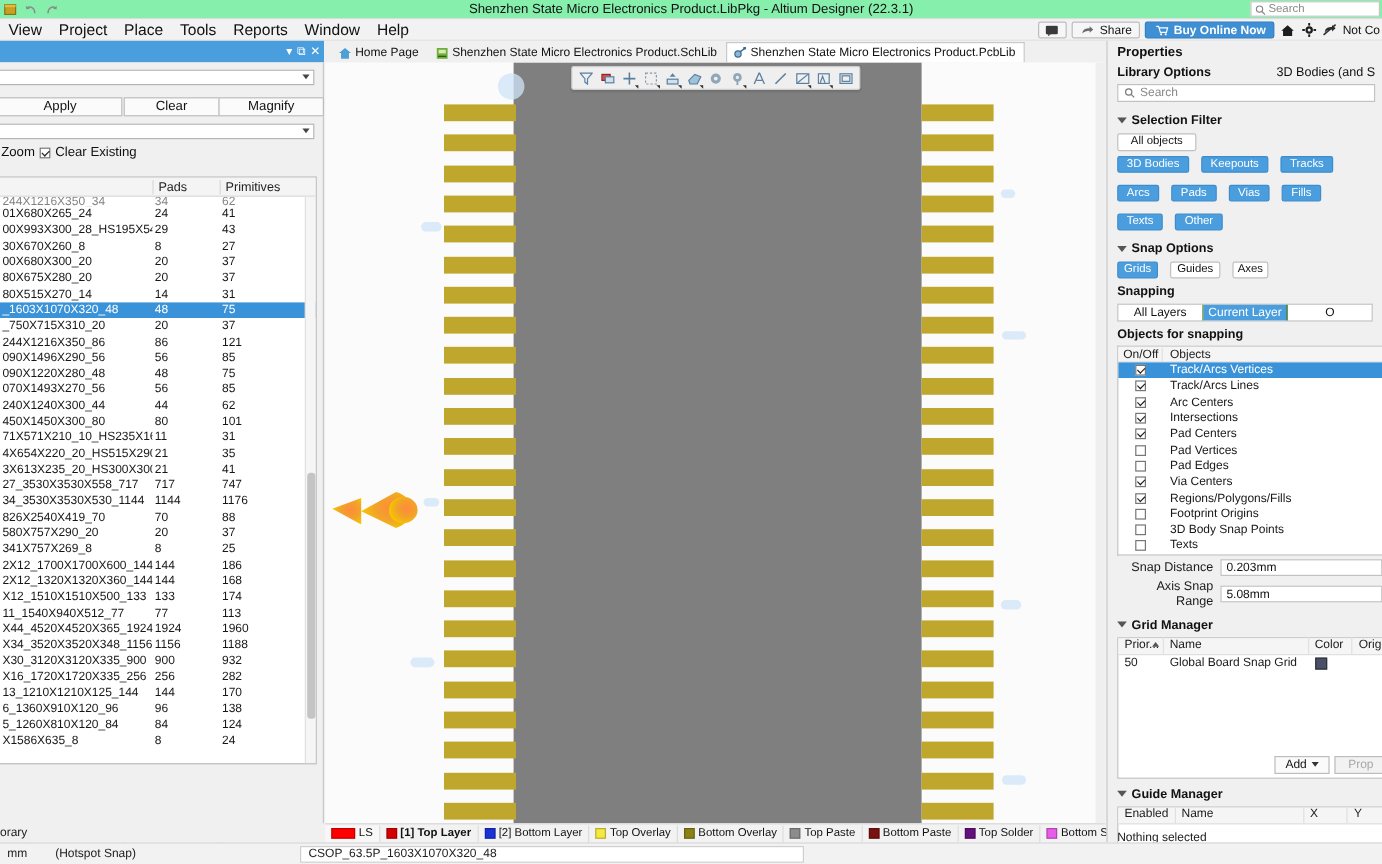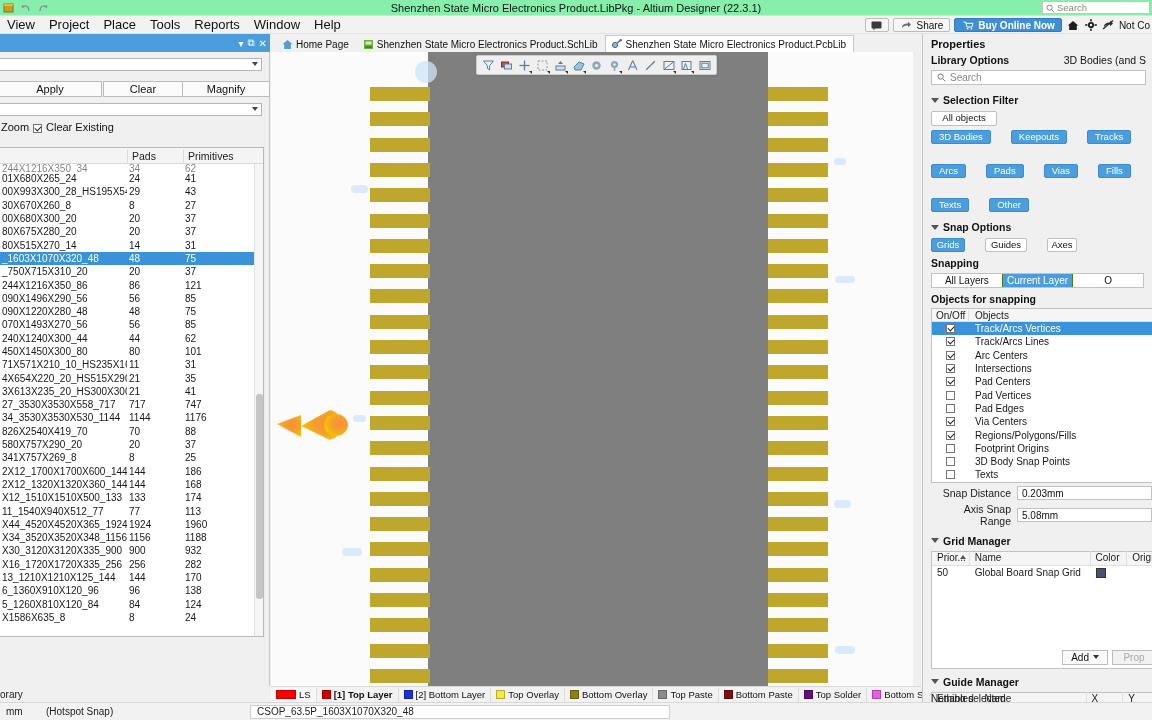--- a/index.html
+++ b/index.html
@@ -183,21 +183,21 @@
   .rp-search {
     margin:3px 6px 6px 8px; height:15px; background:#fff; border:1px solid #c2c2c2;
     display:flex; align-items:center; gap:4px; padding-left:5px; color:#888; font-size:10px;
   }
   .sect-hdr { display:flex; align-items:center; gap:4px; font-size:10.5px;
     font-weight:bold; color:#111; padding:3px 0 3px 8px;}
   .tri { width:0;height:0;border-top:3.5px solid transparent;border-bottom:3.5px solid transparent;
     border-left:5px solid #555; display:inline-block;}
   .tri.open { border-left:4px solid transparent;border-right:4px solid transparent;
     border-top:5px solid #555; border-bottom:none; }
-  .pillrow { display:flex; flex-wrap:wrap; gap:20px; padding:2px 8px;}
+  .pillrow { display:flex; flex-wrap:wrap; gap:10px; padding:2px 8px;}
   .pill { height:14px; padding:0 7px; border-radius:2px; font-size:9.5px;
     display:flex;align-items:flex-start; justify-content:center; color:#fff; background:#4a9ede;
     border:1px solid #3f8ccd;}
   .pill.white { background:#fff; color:#111; border:1px solid #c0c0c0; }
   .seg { display:flex; margin:2px 8px; border:1px solid #c2c2c2; height:15px; background:#fff;}
   .seg > div { flex:1; display:flex;align-items:center;justify-content:center;
      font-size:10px; color:#111; border-right:1px solid #4d7c0f;}
   .seg > div:last-child{border-right:none;}
   .seg > div.on { background:#4a9ede; color:#fff; }
   .sublbl { font-size:10.5px; font-weight:bold; color:#111; padding:3px 0 2px 8px;}

